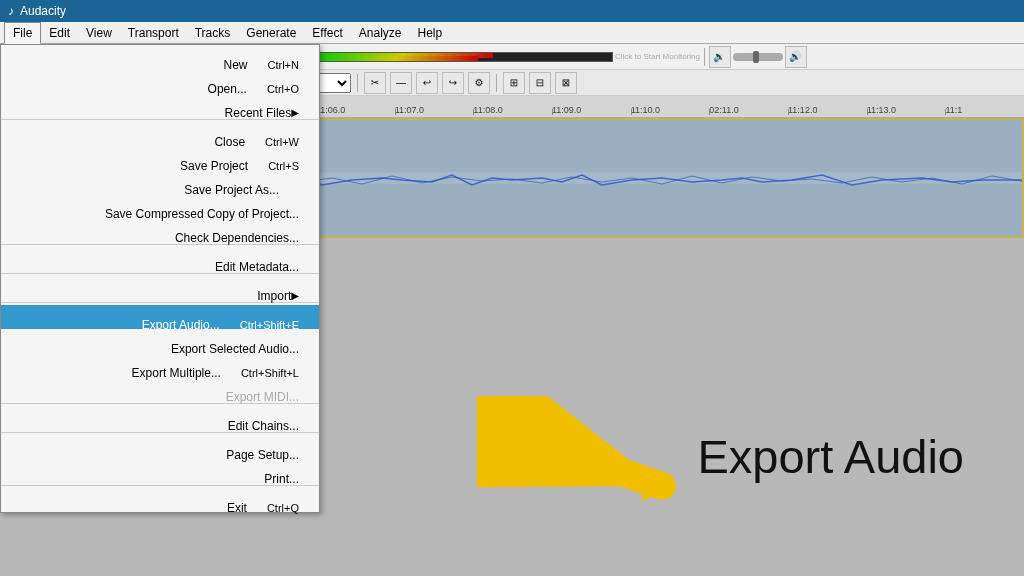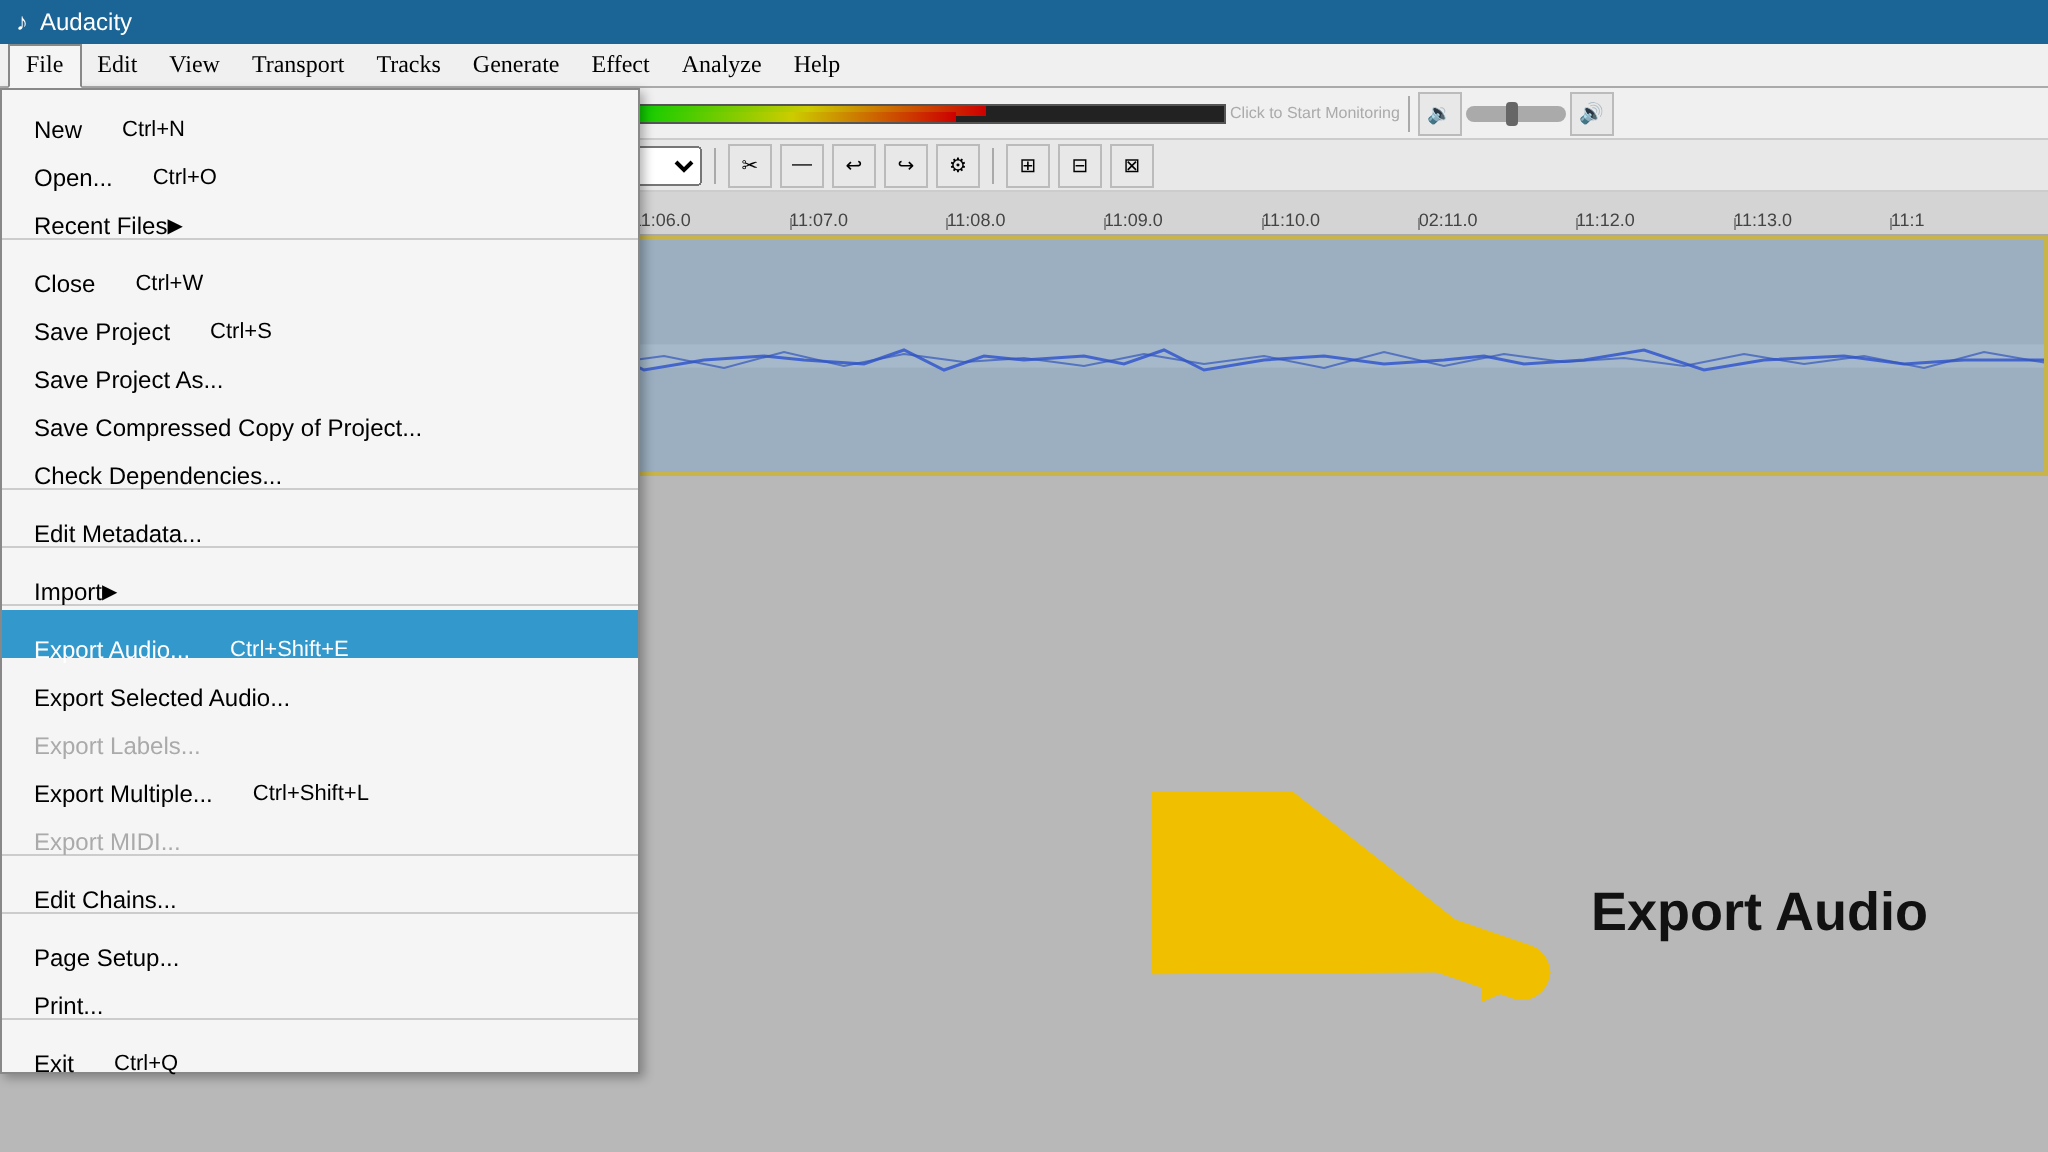--- a/index.html
+++ b/index.html
@@ -33,21 +33,20 @@
       border-bottom: 1px solid #aaa;
       padding: 0 4px;
     }
     .menu-item {
       padding: 2px 8px;
       cursor: pointer;
       font-size: 12px;
       height: 22px;
       display: flex;
       align-items: center;
-      font-family: Liberation Serif, serif;
     }
     .menu-item.active { background: #fff; border: 1px solid #aaa; border-bottom: none; }
 
     
     .toolbar-row {
       background: #f0f0f0;
       height: 26px;
       display: flex;
       align-items: center;
       border-bottom: 1px solid #ccc;
@@ -146,21 +145,21 @@
       left: 0;
       width: 320px;
       background: #f5f5f5;
       border: 1px solid #888;
       box-shadow: 2px 2px 5px rgba(0,0,0,0.3);
       z-index: 100;
     }
     .dropdown-item {
       display: flex;
       align-items: center;
-      justify-content: flex-start;
+      justify-content: flex-end;
       padding: 19px 20px 4px 16px;
       cursor: pointer;
       font-size: 12px;
       color: #000;
       height: 24px;
     }
     .dropdown-item.highlighted {
       background: #3399cc;
       color: #fff;
     }
@@ -190,22 +189,22 @@
       display: flex;
       align-items: center;
       gap: 20px;
       z-index: 20;
     }
     .arrow-svg {
       width: 200px;
       height: 120px;
     }
     .export-label {
-      font-size: 27px;
-      font-weight: 700;
+      font-size: 47px;
+      font-weight: 400;
       color: #111;
       font-family: Arial, Helvetica, sans-serif;
     }
   </style>
 </head>
 <body>
 
 <div id="title-bar">
   <span style="margin-right:6px;">♪</span>
   <span>Audacity</span>
@@ -388,23 +387,20 @@
 
   <div class="dropdown-item highlighted">
     <span>Export Audio...</span>
     <span class="shortcut">Ctrl+Shift+E</span>
   </div>
 
   <div class="dropdown-item">
     <span>Export Selected Audio...</span>
   </div>
 
-  <div class="dropdown-item disabled">
-    <span>Export Labels...</span>
-  </div>
 
   <div class="dropdown-item">
     <span>Export Multiple...</span>
     <span class="shortcut">Ctrl+Shift+L</span>
   </div>
 
   <div class="dropdown-item disabled">
     <span>Export MIDI...</span>
   </div>
   <div class="dropdown-separator"></div>

